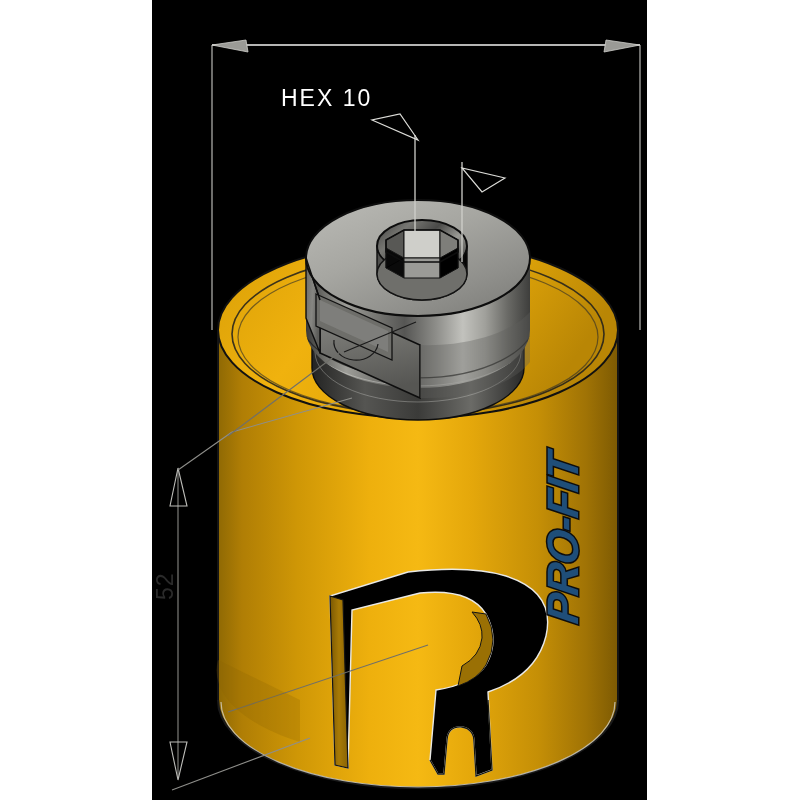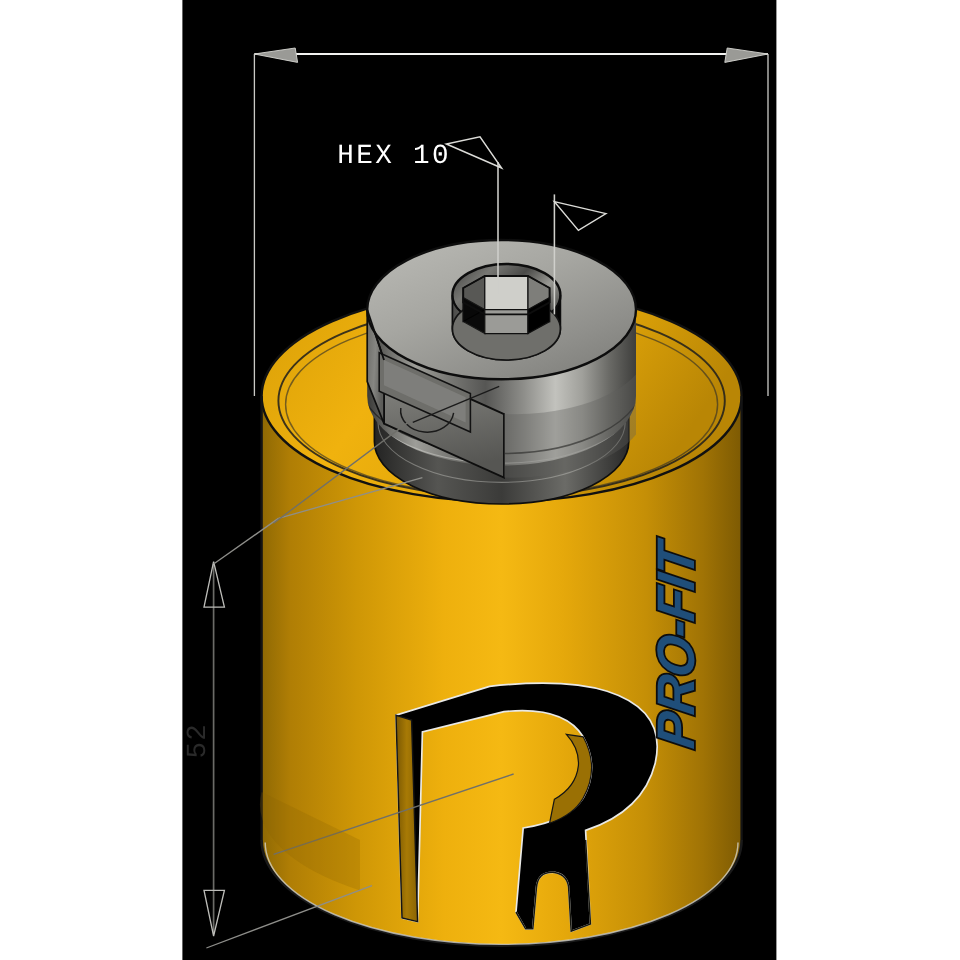--- a/index.html
+++ b/index.html
@@ -26,25 +26,24 @@
   }
   #artwork {
     position: absolute;
     left: 0;
     top: 0;
     width: 800px;
     height: 800px;
   }
   .lbl {
     position: absolute;
-    font-family: Liberation Mono, monospace;
+    font-family: Liberation Sans, sans-serif;
     letter-spacing: 2px;
     white-space: nowrap;
     pointer-events: none;
-    margin-top: 32px;
   }
   #hex-label {
     left: 281px;
     top: 85px;
     font-size: 23px;
     color: #ffffff;
     font-weight: 400;
   }
   #dim-52-label {
     left: 152px;

